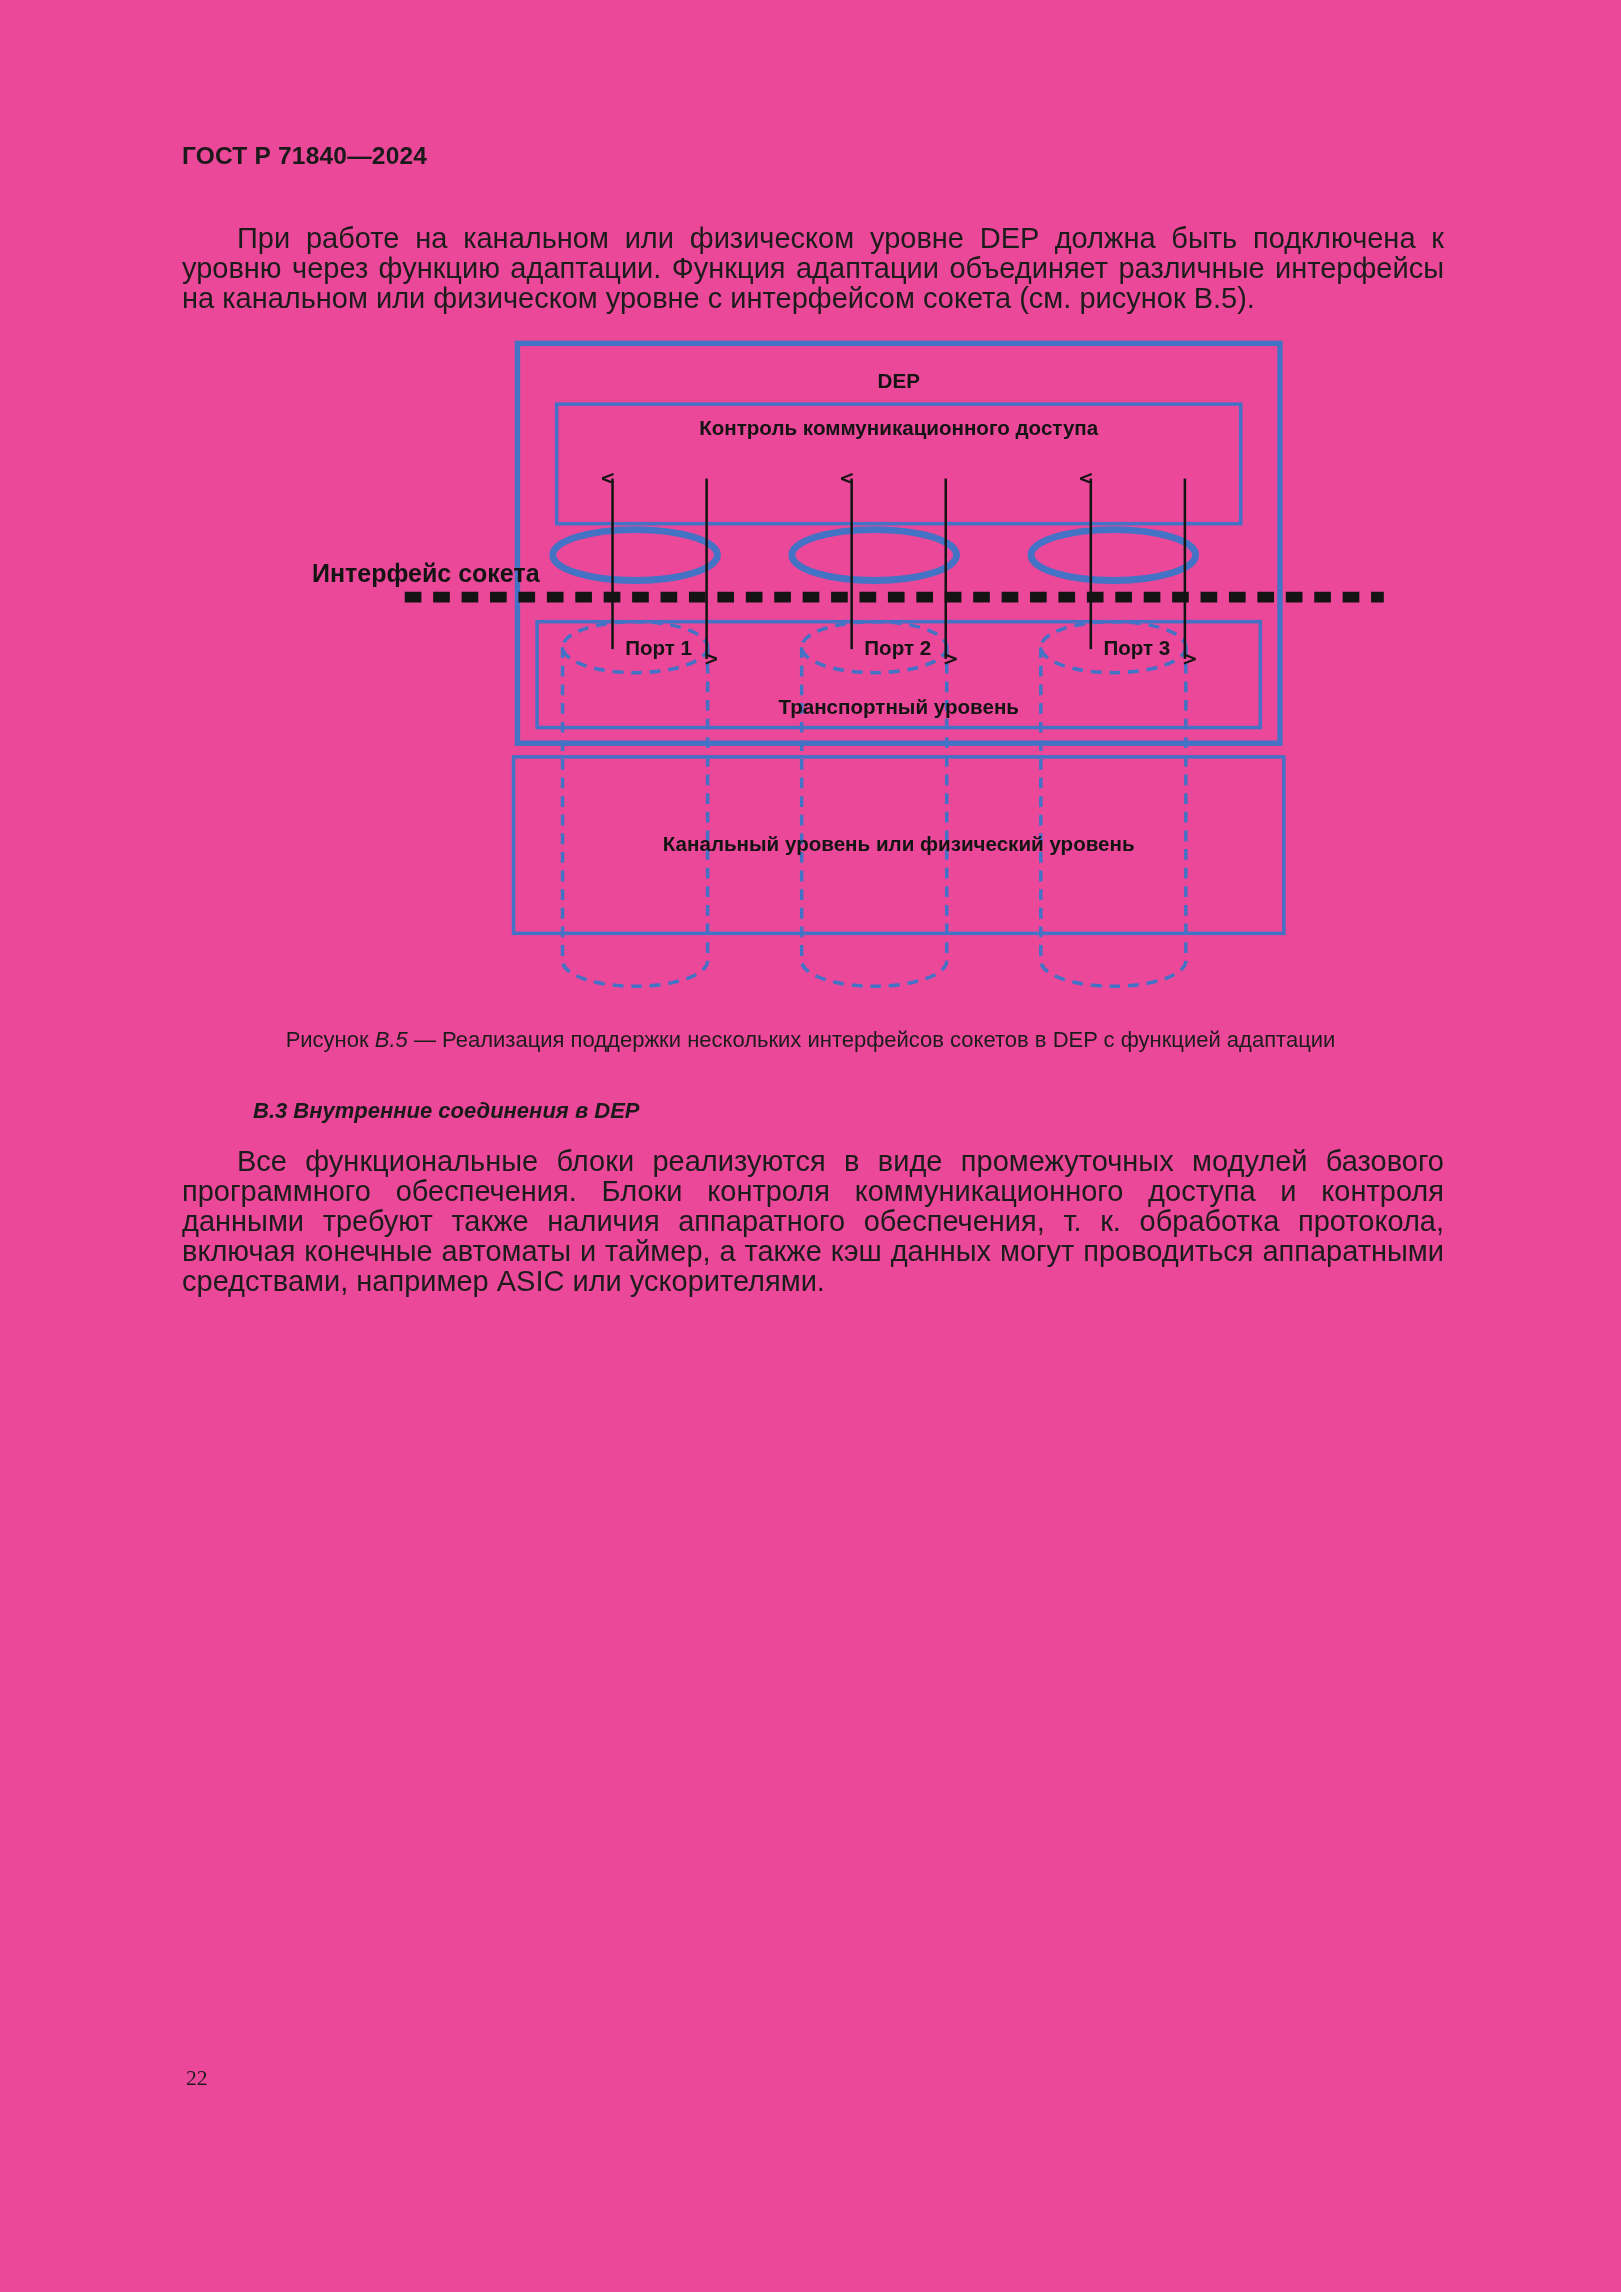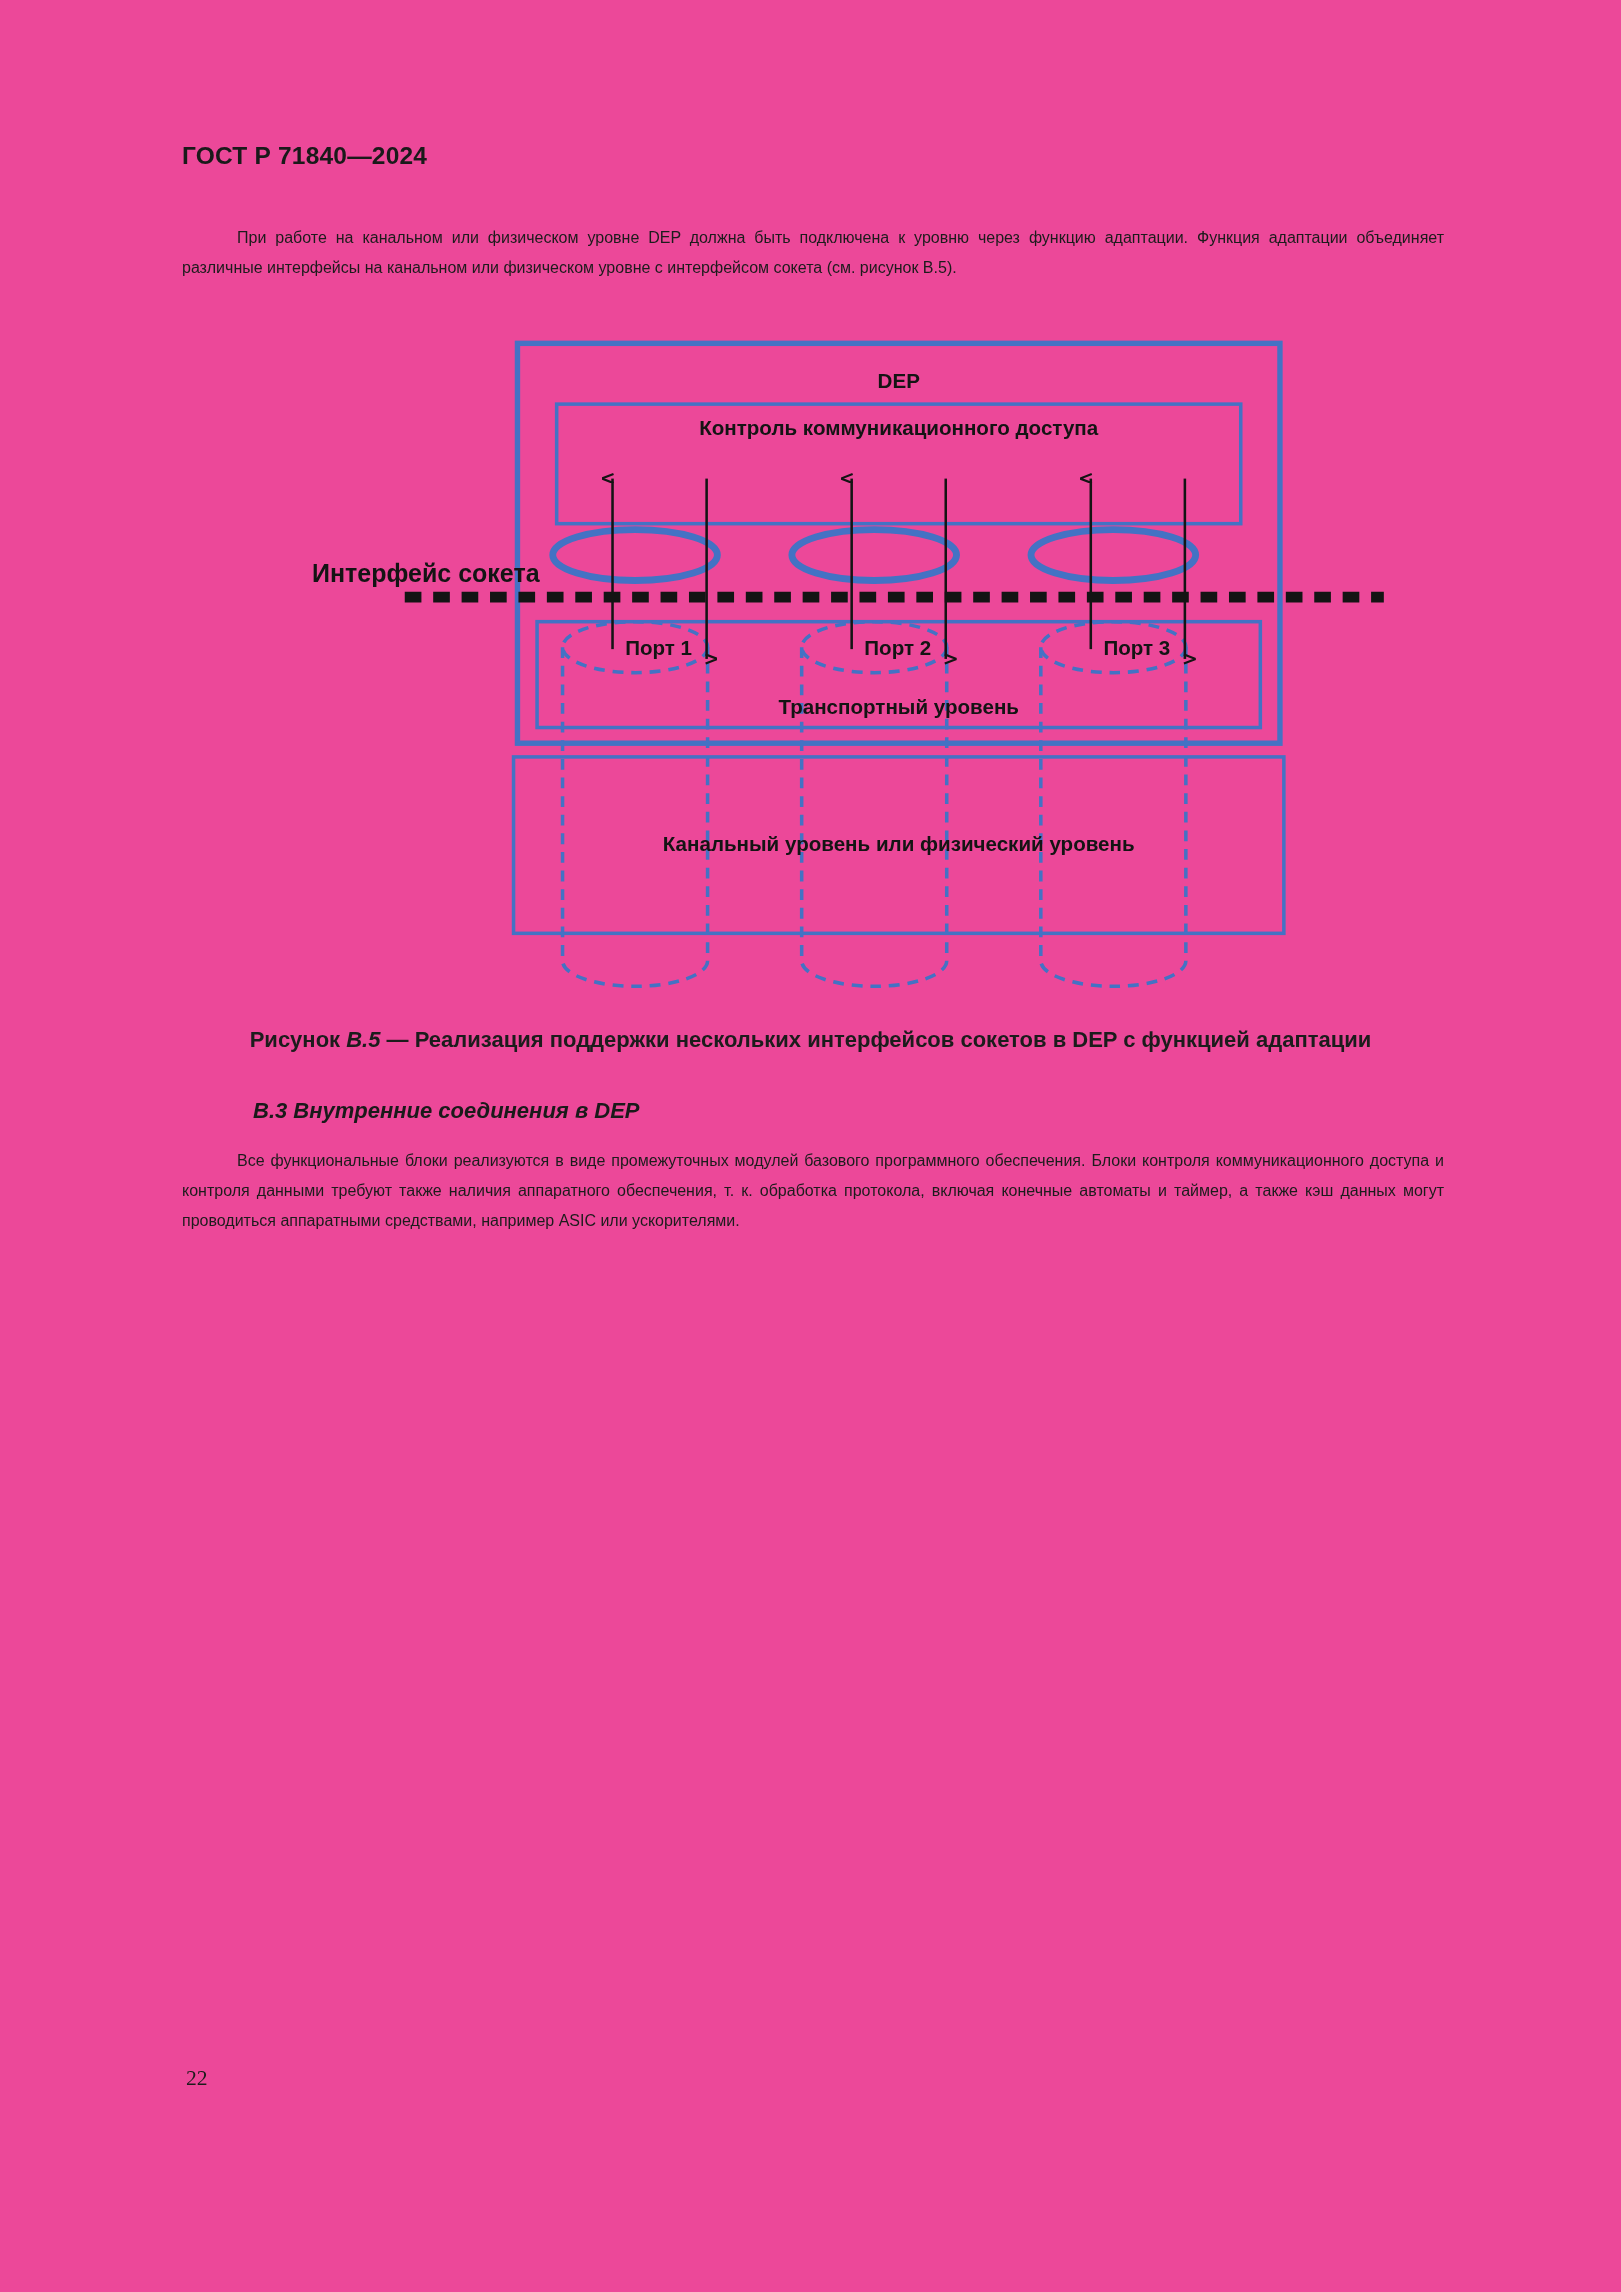--- a/index.html
+++ b/index.html
@@ -25,21 +25,21 @@
     top: 142px;
     font-size: 24.5px;
     font-weight: bold;
     color: #1a1a1a;
     letter-spacing: 0.2px;
   }
 
   
   .para {
     position: absolute;
-    font-size: 16px;
+    font-size: 29px;
     line-height: 30px;
     color: #1c1c1c;
     text-align: justify;
     text-justify: inter-word;
     white-space: pre-wrap;
   }
   .para-1 {
     left: 182px;
     top: 223px;
     width: 1262px;
@@ -63,21 +63,20 @@
   }
 
   .fig-caption {
     position: absolute;
     left: 0;
     top: 1027px;
     width: 1621px;
     text-align: center;
     font-size: 22px;
     color: #1c1c1c;
-    font-weight: bold;
   }
   .fig-caption .ital { font-style: italic; }
 
   .page-number {
     position: absolute;
     left: 186px;
     top: 2066px;
     font-size: 21.6px;
     color: #1c1c1c;
     font-family: Liberation Serif, serif;

